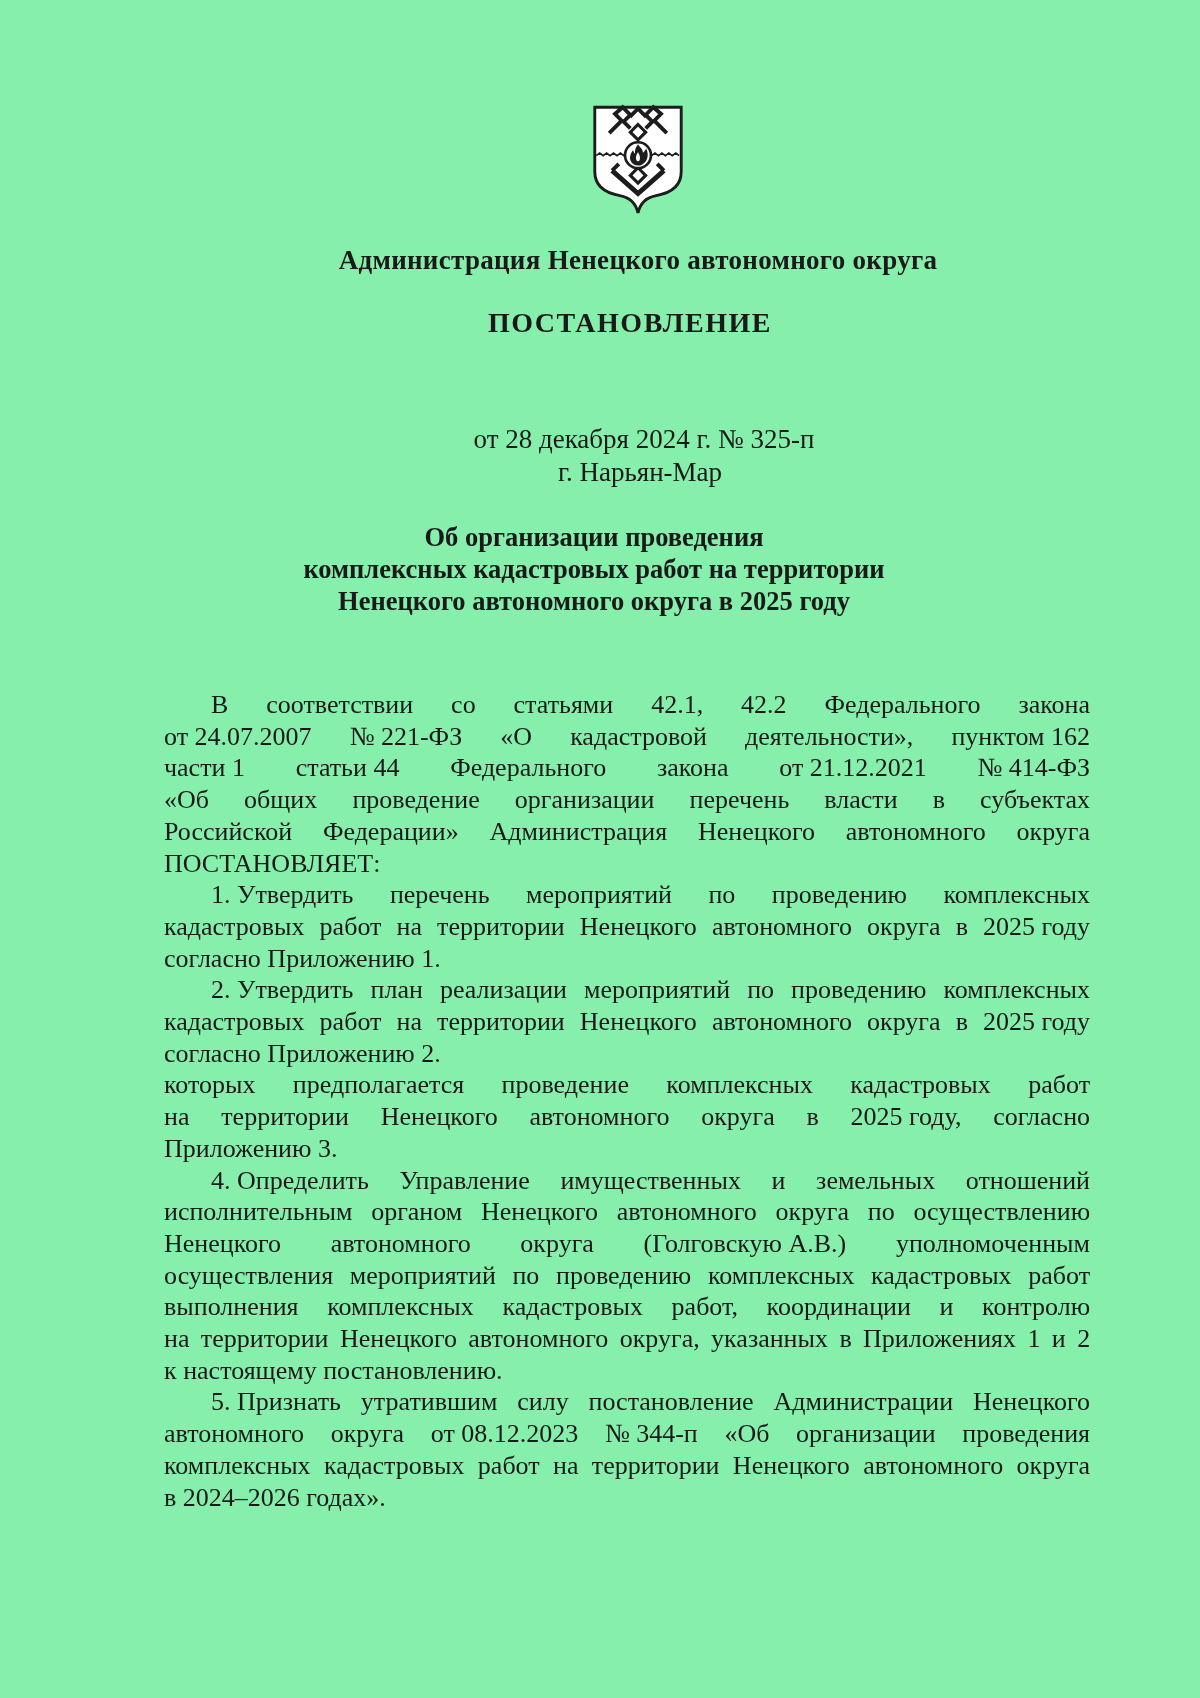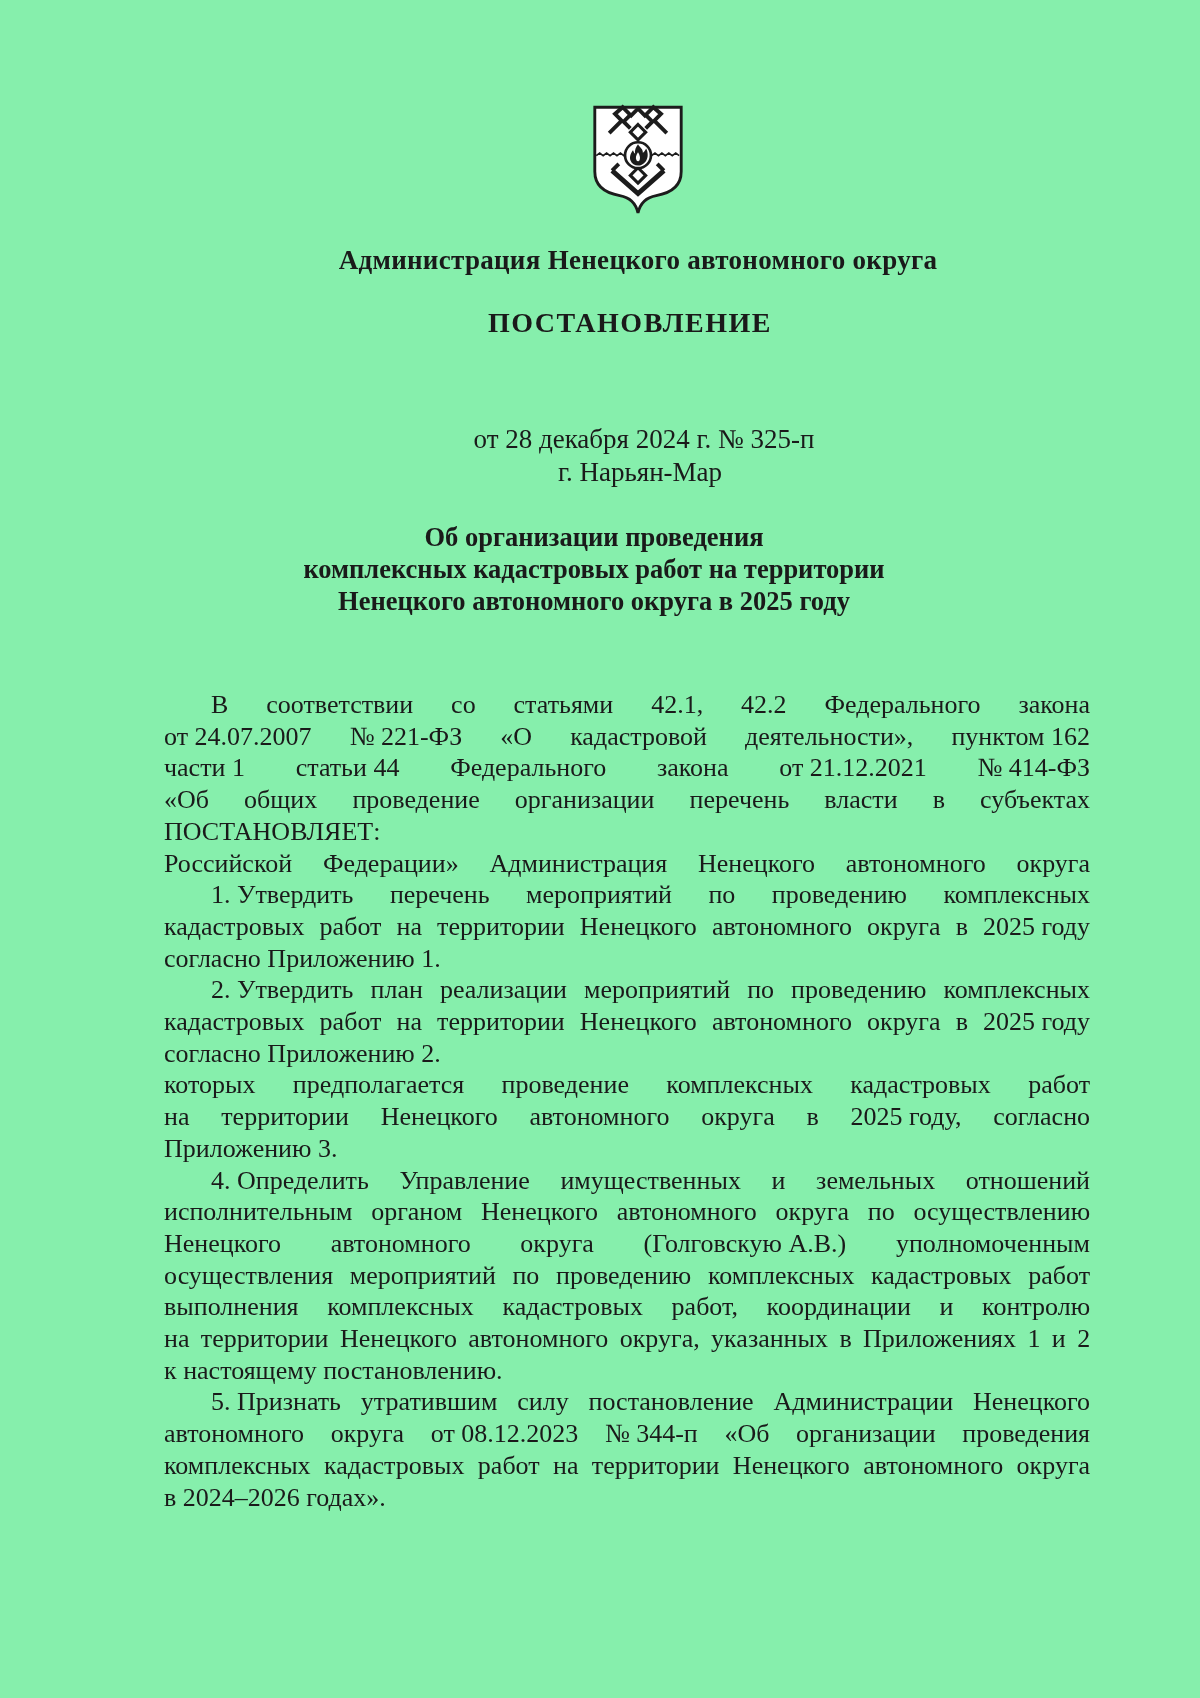--- a/index.html
+++ b/index.html
@@ -120,22 +120,22 @@
     <div>Об организации проведения</div>
     <div>комплексных кадастровых работ на территории</div>
     <div>Ненецкого автономного округа в 2025 году</div>
   </div>
 
   <div class="doc-body" id="body-lines">
       <div class="bline just ind"><span class="tok">В</span> <span class="tok">соответствии</span> <span class="tok">со</span> <span class="tok">статьями</span> <span class="tok">42.1,</span> <span class="tok">42.2</span> <span class="tok">Федерального</span> <span class="tok">закона</span></div>
       <div class="bline just"><span class="tok">от&nbsp;24.07.2007</span> <span class="tok">№&nbsp;221-ФЗ</span> <span class="tok">«О</span> <span class="tok">кадастровой</span> <span class="tok">деятельности»,</span> <span class="tok">пунктом&nbsp;162</span></div>
       <div class="bline just"><span class="tok">части&nbsp;1</span> <span class="tok">статьи&nbsp;44</span> <span class="tok">Федерального</span> <span class="tok">закона</span> <span class="tok">от&nbsp;21.12.2021</span> <span class="tok">№&nbsp;414-ФЗ</span></div>
       <div class="bline just"><span class="tok">«Об</span> <span class="tok">общих</span> <span class="tok">проведение</span> <span class="tok">организации</span> <span class="tok">перечень</span> <span class="tok">власти</span> <span class="tok">в</span> <span class="tok">субъектах</span></div>
+      <div class="bline just"><span class="tok">Российской</span> <span class="tok">Федерации»</span> <span class="tok">Администрация</span> <span class="tok">Ненецкого</span> <span class="tok">автономного</span> <span class="tok">округа</span></div>
       <div class="bline"><span class="tok">ПОСТАНОВЛЯЕТ:</span></div>
-      <div class="bline just"><span class="tok">Российской</span> <span class="tok">Федерации»</span> <span class="tok">Администрация</span> <span class="tok">Ненецкого</span> <span class="tok">автономного</span> <span class="tok">округа</span></div>
       <div class="bline just ind"><span class="tok">1.&nbsp;Утвердить</span> <span class="tok">перечень</span> <span class="tok">мероприятий</span> <span class="tok">по</span> <span class="tok">проведению</span> <span class="tok">комплексных</span></div>
       <div class="bline just"><span class="tok">кадастровых</span> <span class="tok">работ</span> <span class="tok">на</span> <span class="tok">территории</span> <span class="tok">Ненецкого</span> <span class="tok">автономного</span> <span class="tok">округа</span> <span class="tok">в</span> <span class="tok">2025&nbsp;году</span></div>
       <div class="bline"><span class="tok">согласно</span> <span class="tok">Приложению</span> <span class="tok">1.</span></div>
       <div class="bline just ind"><span class="tok">2.&nbsp;Утвердить</span> <span class="tok">план</span> <span class="tok">реализации</span> <span class="tok">мероприятий</span> <span class="tok">по</span> <span class="tok">проведению</span> <span class="tok">комплексных</span></div>
       <div class="bline just"><span class="tok">кадастровых</span> <span class="tok">работ</span> <span class="tok">на</span> <span class="tok">территории</span> <span class="tok">Ненецкого</span> <span class="tok">автономного</span> <span class="tok">округа</span> <span class="tok">в</span> <span class="tok">2025&nbsp;году</span></div>
       <div class="bline"><span class="tok">согласно</span> <span class="tok">Приложению</span> <span class="tok">2.</span></div>
       <div class="bline just"><span class="tok">которых</span> <span class="tok">предполагается</span> <span class="tok">проведение</span> <span class="tok">комплексных</span> <span class="tok">кадастровых</span> <span class="tok">работ</span></div>
       <div class="bline just"><span class="tok">на</span> <span class="tok">территории</span> <span class="tok">Ненецкого</span> <span class="tok">автономного</span> <span class="tok">округа</span> <span class="tok">в</span> <span class="tok">2025&nbsp;году,</span> <span class="tok">согласно</span></div>
       <div class="bline"><span class="tok">Приложению</span> <span class="tok">3.</span></div>
       <div class="bline just ind"><span class="tok">4.&nbsp;Определить</span> <span class="tok">Управление</span> <span class="tok">имущественных</span> <span class="tok">и</span> <span class="tok">земельных</span> <span class="tok">отношений</span></div>

